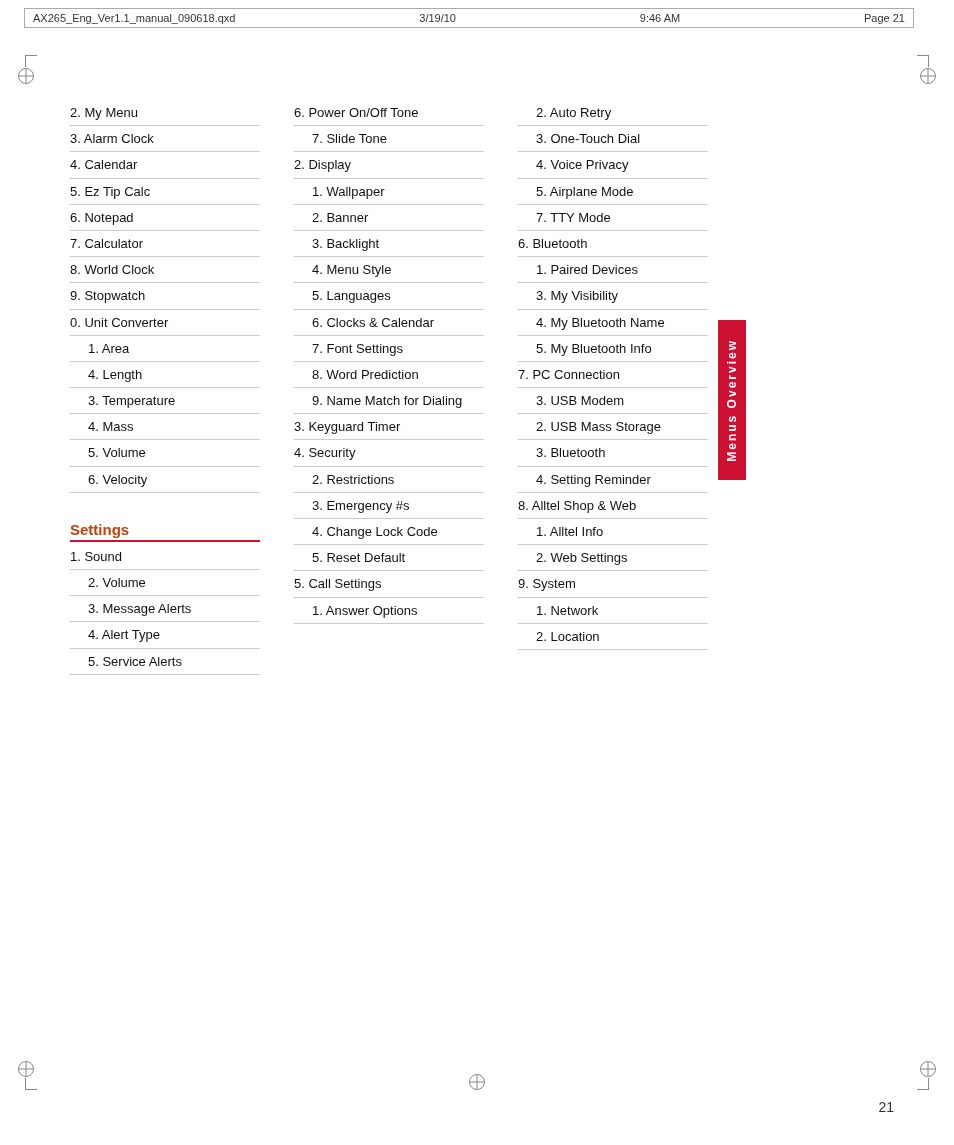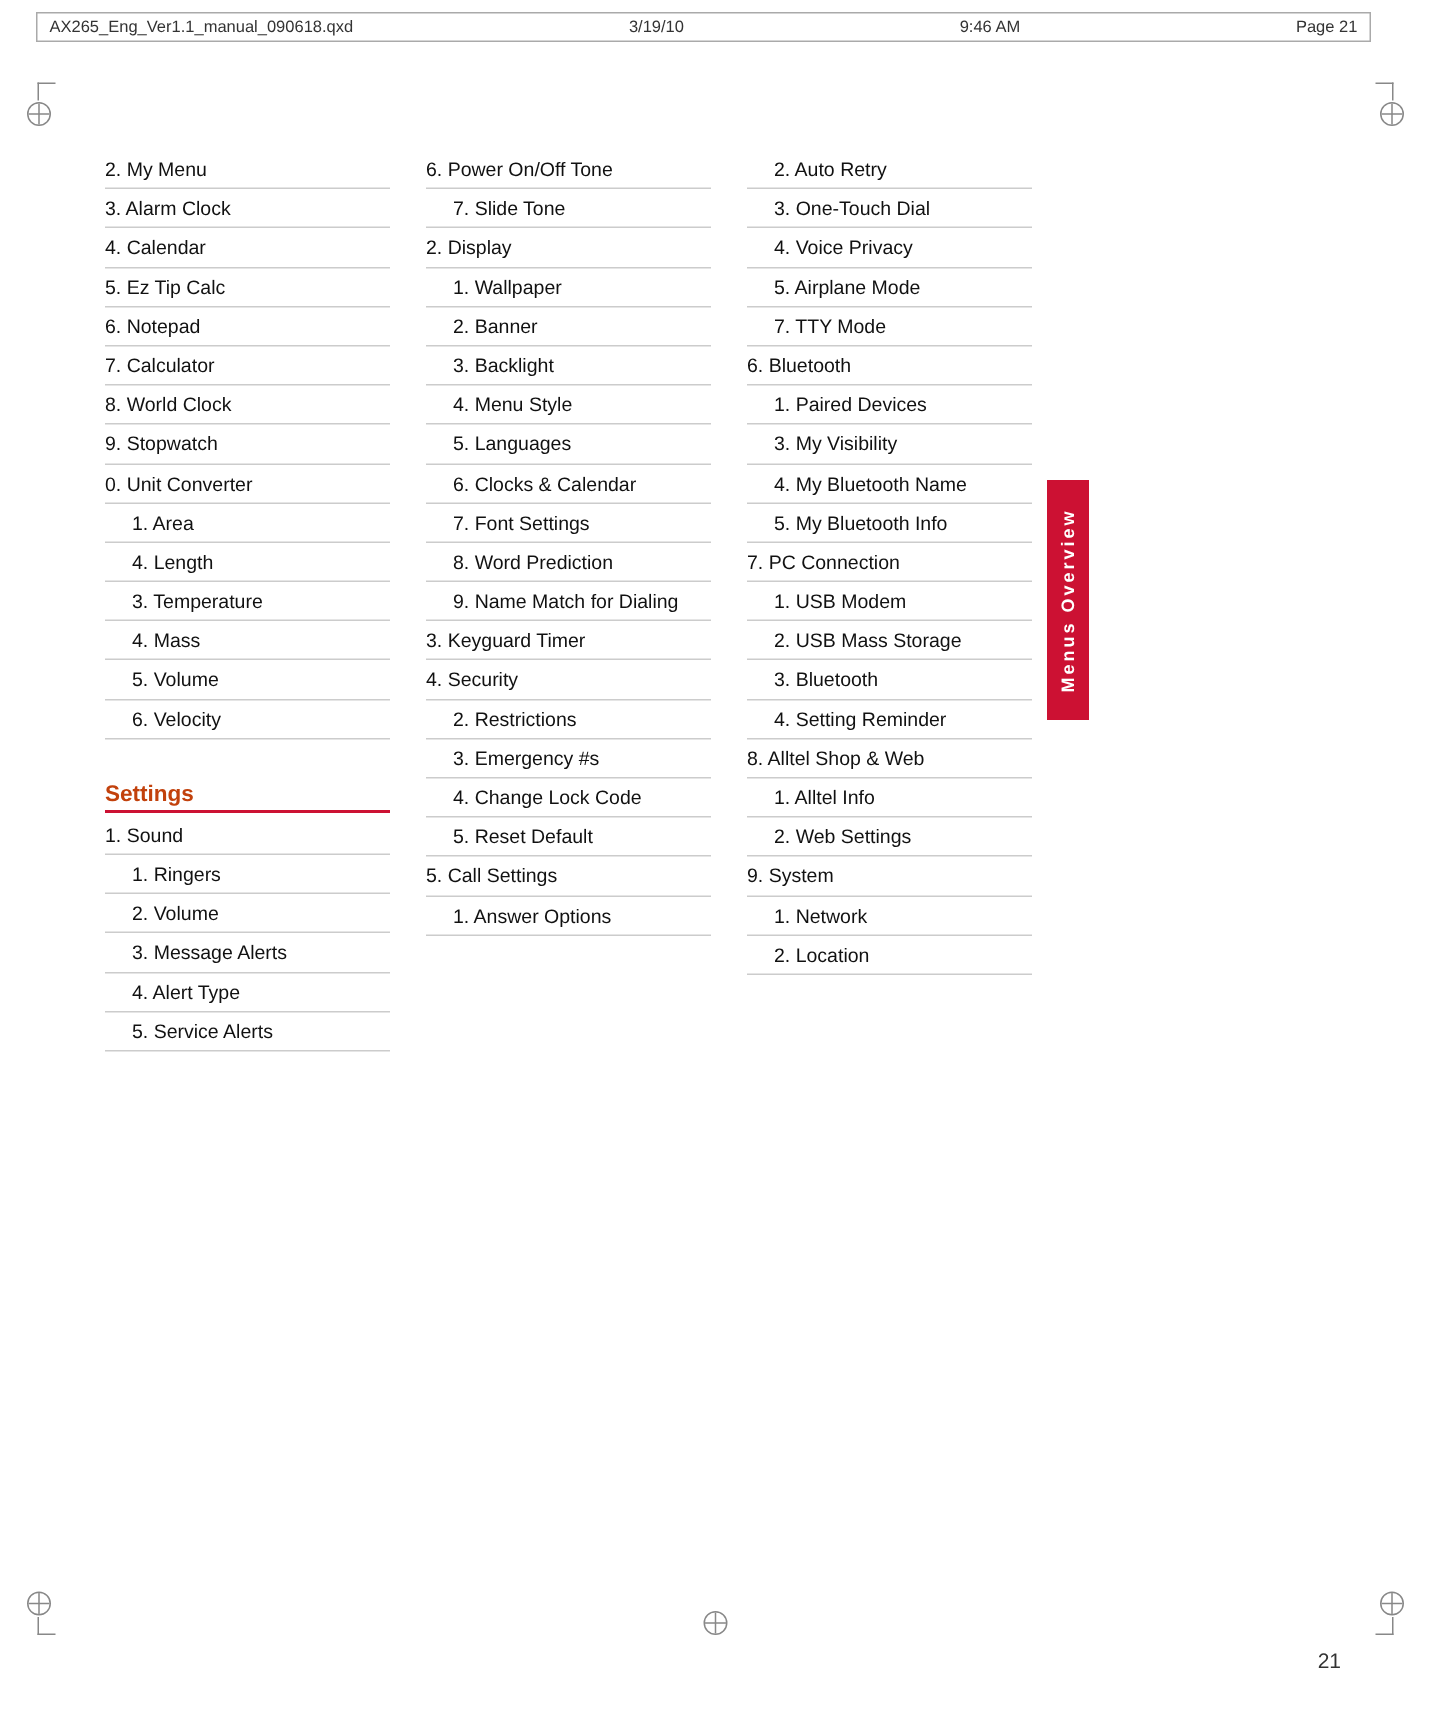--- a/index.html
+++ b/index.html
@@ -69,21 +69,21 @@
 
     
     .content {
       position: absolute;
       top: 100px;
       left: 60px;
       right: 60px;
       bottom: 80px;
       display: flex;
       flex-direction: row;
-      gap: 4px;
+      gap: 14px;
     }
 
     
     .col {
       flex: 1;
       padding: 0 10px;
       position: relative;
     }
 
     .col-left {
@@ -238,21 +238,20 @@
         <div class="menu-item sub">5.  Volume</div>
         <div class="menu-item sub">6.  Velocity</div>
       </div>
 
     <div class="spacer" style="height:14px;"></div>
 
     <div class="section-heading">Settings</div>
 
     <div id="settings-items">
         <div class="menu-item">1. Sound</div>
-        <div class="menu-item sub">1. Ringers</div>
         <div class="menu-item sub">2. Volume</div>
         <div class="menu-item sub">3. Message Alerts</div>
         <div class="menu-item sub">4. Alert Type</div>
         <div class="menu-item sub">5. Service Alerts</div>
       </div>
   </div>
 
   <div class="col col-mid">
     <div id="mid-items">
         <div class="menu-item">6. Power On/Off Tone</div>
@@ -284,21 +283,21 @@
         <div class="menu-item sub">3.  One-Touch Dial</div>
         <div class="menu-item sub">4.  Voice Privacy</div>
         <div class="menu-item sub">5.  Airplane Mode</div>
         <div class="menu-item sub">7.  TTY Mode</div>
         <div class="menu-item">6. Bluetooth</div>
         <div class="menu-item sub">1.  Paired Devices</div>
         <div class="menu-item sub">3.  My Visibility</div>
         <div class="menu-item sub">4.  My Bluetooth Name</div>
         <div class="menu-item sub">5.  My Bluetooth Info</div>
         <div class="menu-item">7.  PC Connection</div>
-        <div class="menu-item sub">1.  USB Modem</div>
+        <div class="menu-item sub">3.  USB Modem</div>
         <div class="menu-item sub">2.  USB Mass Storage</div>
         <div class="menu-item sub">3.  Bluetooth</div>
         <div class="menu-item sub">4.  Setting Reminder</div>
         <div class="menu-item">8. Alltel Shop &amp; Web</div>
         <div class="menu-item sub">1.  Alltel Info</div>
         <div class="menu-item sub">2.  Web Settings</div>
         <div class="menu-item">9. System</div>
         <div class="menu-item sub">1.  Network</div>
         <div class="menu-item sub">2.  Location</div>
       </div>

